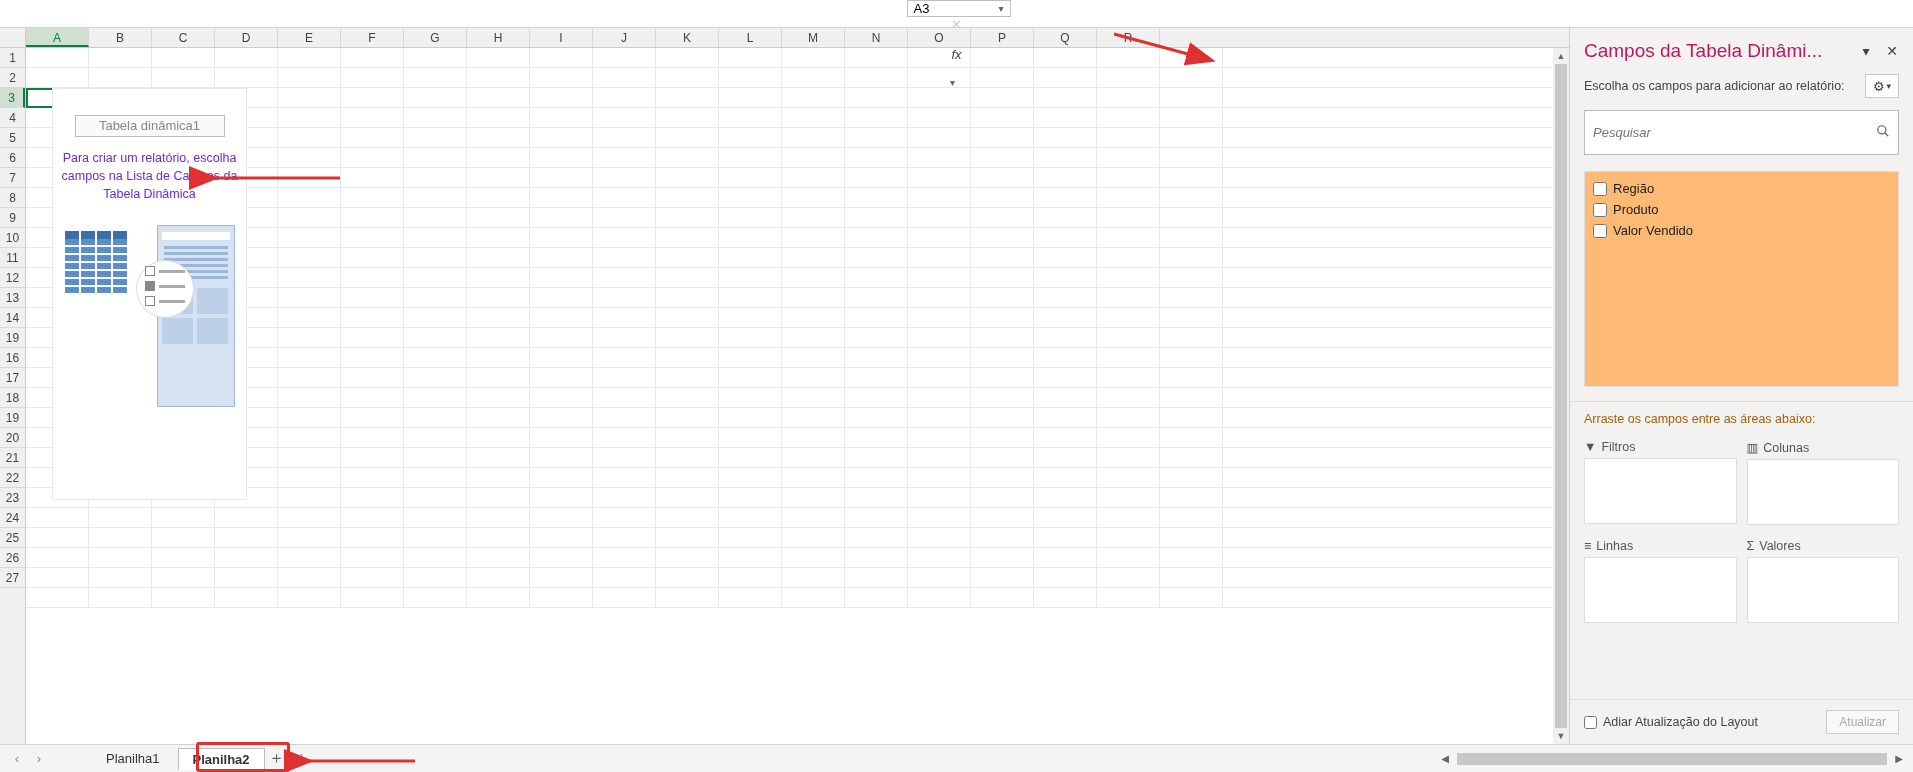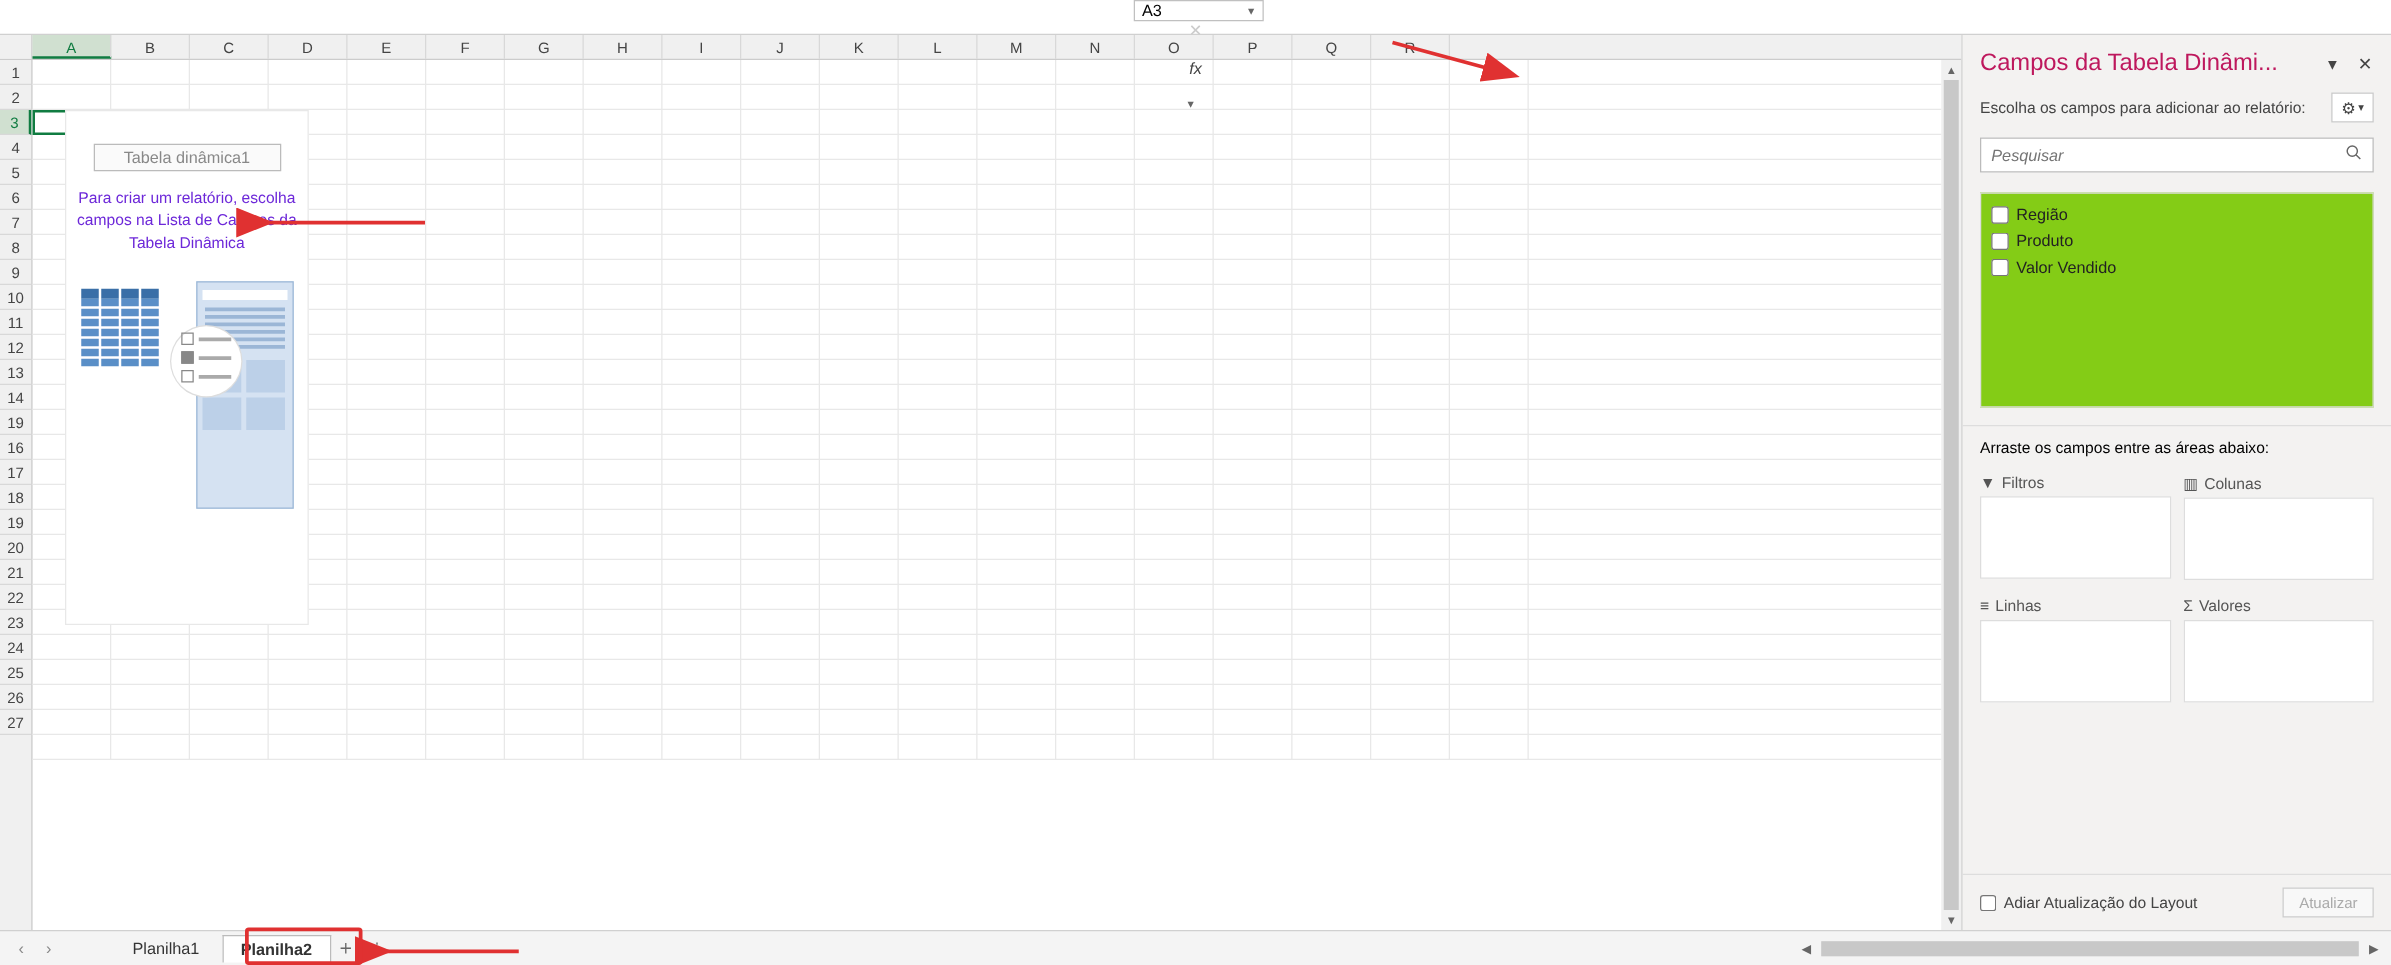--- a/index.html
+++ b/index.html
@@ -63,28 +63,28 @@
 .vs-track{flex:1;position:relative;}
 .vs-thumb{position:absolute;top:0;left:2px;right:2px;height:100%;background:#c8c8c8;}
 
 
 .panel { width:344px; background:#f3f2f1; border-left:1px solid #d0d0d0; display:flex; flex-direction:column; }
 .panel-hdr { display:flex; align-items:center; padding:12px 10px 8px 14px; }
 .panel-title { font-size:19px; color:#be185d; flex:1; white-space:nowrap; overflow:hidden; text-overflow:ellipsis;}
 .ph-btn{width:22px;height:22px;display:flex;align-items:center;justify-content:center;color:#444;font-size:14px;margin-left:4px;}
 .panel-sub { font-size:12.5px; color:#444; padding:4px 14px; display:flex; align-items:center; }
 .gear-btn{margin-left:auto;width:34px;height:24px;border:1px solid #c8c8c8;background:#fff;display:flex;align-items:center;justify-content:center;gap:2px;font-size:13px;}
-.search-box{margin:8px 14px;height:28px;border:1px solid #bbb;background:#fff;display:flex;align-items:center;padding:0 8px;}
+.search-box{margin:8px 14px;height:45px;border:1px solid #bbb;background:#fff;display:flex;align-items:center;padding:0 8px;}
 .search-box input{flex:1;border:none;outline:none;font-size:13px;font-style:italic;color:#888;background:transparent;}
 .search-box .mag{color:#666;}
-.field-list{margin:8px 14px;background:#84cc16;border:1px solid #ddd;padding:6px 8px;height:172px;}
+.field-list{margin:8px 14px;background:#fdba74;border:1px solid #ddd;padding:6px 8px;height:216px;}
 .fld{display:flex;align-items:center;gap:6px;font-size:13px;padding:3px 0;color:#222;}
 .fld input{width:14px;height:14px;}
 .more-tbl{font-size:13px;color:#333;padding:6px 0 0 2px;}
-.drag-lbl{font-size:12.5px;color:#000000;padding:10px 14px;border-top:1px solid #ddd;margin-top:6px;}
+.drag-lbl{font-size:12.5px;color:#a16207;padding:10px 14px;border-top:1px solid #ddd;margin-top:6px;}
 .drop-areas{display:grid;grid-template-columns:1fr 1fr;gap:10px;padding:0 14px;}
 .drop{}
 .drop-hdr{font-size:12.5px;color:#555;display:flex;align-items:center;gap:5px;padding:4px 0;}
 .drop-box{height:66px;background:#fff;border:1px solid #ddd;}
 .panel-foot{margin-top:auto;padding:10px 14px;display:flex;align-items:center;font-size:12.5px;color:#444;border-top:1px solid #ddd;}
 .panel-foot .upd-btn{margin-left:auto;padding:4px 12px;border:1px solid #ccc;background:#f8f8f8;color:#aaa;font-size:12px;}
 
 
 .tabbar { height:28px; background:#f4f4f4; border-top:1px solid #d0d0d0; display:flex; align-items:center; padding:0 6px; }
 .nav-btn{width:22px;text-align:center;color:#888;font-size:13px;}

